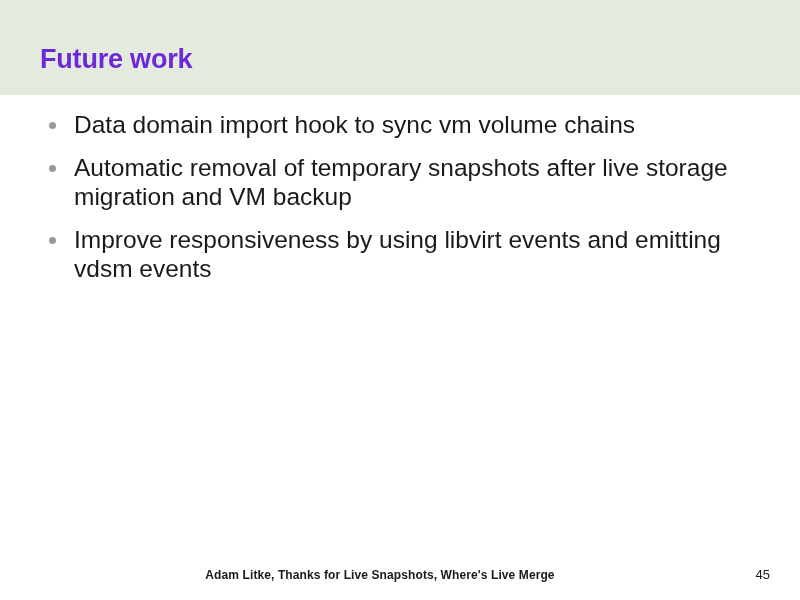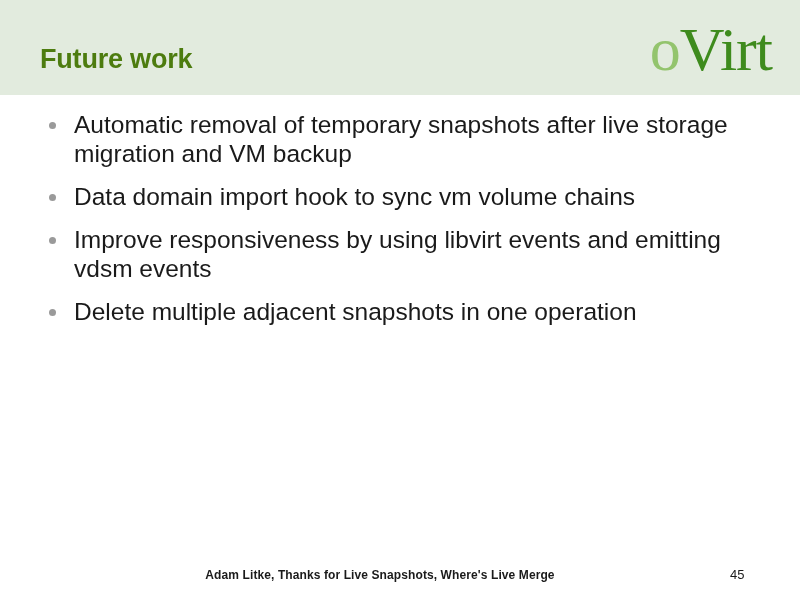--- a/index.html
+++ b/index.html
@@ -29,21 +29,21 @@
     width: 800px;
     height: 95px;
     background: #e2ebde;
   }
   .slide-title {
     position: absolute;
     left: 40px;
     top: 44px;
     font-size: 27px;
     font-weight: bold;
-    color: #4d7c0f;
+    color: #6d28d9;
     letter-spacing: -0.2px;
     white-space: nowrap;
   }
 
   
   .logo {
     position: absolute;
     right: 28px;
     top: 16px;
     font-family: "Liberation Serif", serif;
@@ -102,60 +102,53 @@
     font-size: 12px;
     font-weight: bold;
     color: #1a1a1a;
     letter-spacing: 0.1px;
   }
   .page-number {
     position: absolute;
     left: 730px;
     top: 567px;
     width: 40px;
-    text-align: left;
+    text-align: right;
     font-size: 13px;
     color: #1a1a1a;
   }
 </style>
 </head>
 <body>
 
 <div class="slide">
 
   <div class="header-band"></div>
 
   <div class="slide-title">Future work</div>
 
-  <div class="logo">
-    <span class="logo-o">o</span><span class="logo-virt">Virt</span>
-  </div>
 
   <div class="bullet-list">
 
     <div class="bullet-item">
       <span class="bullet-dot"></span>
-      <span class="bullet-text">Automatic removal of temporary snapshots after live storage migration and VM backup</span>
+      <span class="bullet-text">Data domain import hook to sync vm volume chains</span>
     </div>
 
     <div class="bullet-item">
       <span class="bullet-dot"></span>
-      <span class="bullet-text">Data domain import hook to sync vm volume chains</span>
+      <span class="bullet-text">Automatic removal of temporary snapshots after live storage migration and VM backup</span>
     </div>
 
 
     <div class="bullet-item">
       <span class="bullet-dot"></span>
       <span class="bullet-text">Improve responsiveness by using libvirt events and emitting vdsm events</span>
     </div>
 
-    <div class="bullet-item">
-      <span class="bullet-dot"></span>
-      <span class="bullet-text">Delete multiple adjacent snapshots in one operation</span>
-    </div>
 
 
   </div>
 
   <div class="footer-note">Adam Litke, Thanks for Live Snapshots, Where's Live Merge</div>
 
   <div class="page-number">45</div>
 
 </div>
 

